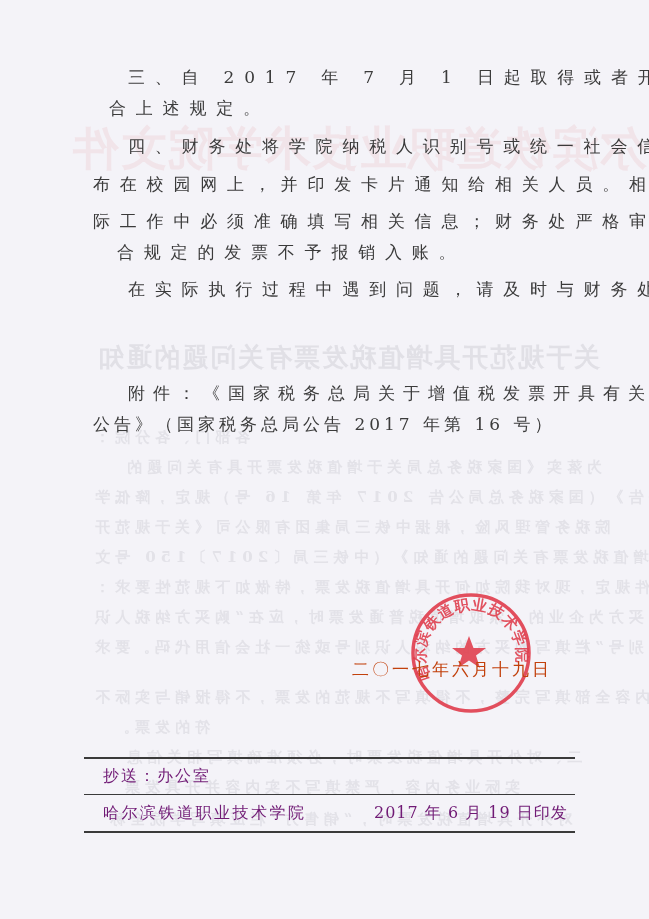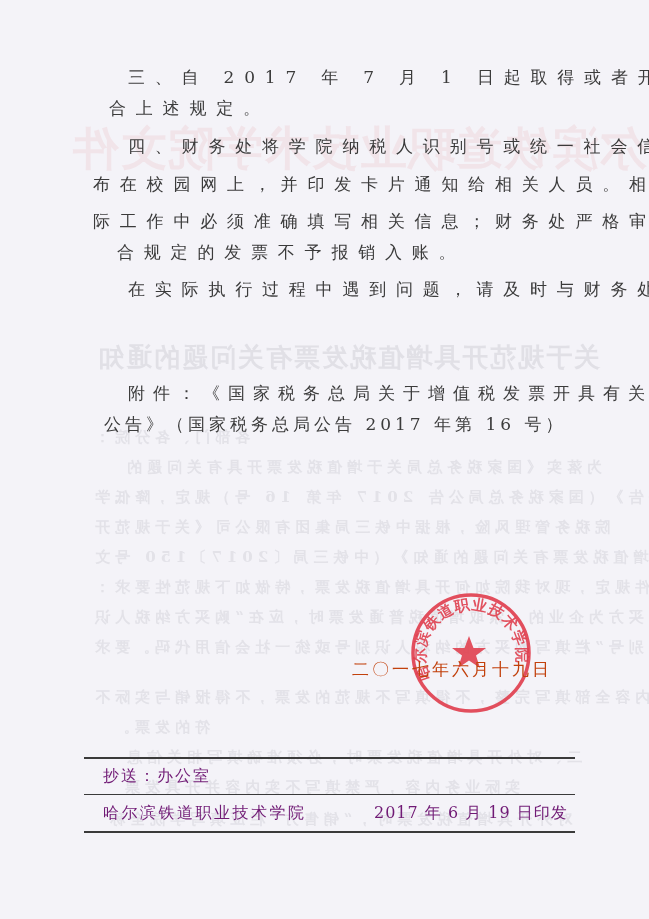--- a/index.html
+++ b/index.html
@@ -116,21 +116,21 @@
 
   <div class="line" style="left:128px; top:135px;">四、财务处将学院纳税人识别号或统一社会信用代码公</div>
   <div class="line" style="left:93px; top:173px;">布在校园网上，并印发卡片通知给相关人员。相关人员在实</div>
   <div class="line" style="left:93px; top:210px;">际工作中必须准确填写相关信息；财务处严格审核，对不符</div>
   <div class="line" style="left:93px; top:241px;margin-left:24px;">合规定的发票不予报销入账。</div>
 
   <div class="line" style="left:128px; top:278px;">在实际执行过程中遇到问题，请及时与财务处联系。</div>
 
 
   <div class="line" style="left:128px; top:382px; letter-spacing:8px;">附件：《国家税务总局关于增值税发票开具有关问题的</div>
-  <div class="line" style="left:104px; top:413px; letter-spacing:4px;">公告》（国家税务总局公告 2017 年第 16 号）</div>
+  <div class="line" style="left:93px; top:413px; letter-spacing:4px;">公告》（国家税务总局公告 2017 年第 16 号）</div>
 
   <svg class="seal" viewBox="0 0 122 122">
     <defs>
       <path id="sealArc" d="M 22 88 A 46 46 0 1 1 100 88" fill="none"></path>
     </defs>
     <circle cx="61" cy="61" r="58" fill="none" stroke="#e0404f" stroke-width="3.5" opacity="0.92"></circle>
     <text fill="#e0404f" font-size="15" font-weight="bold" font-family="DejaVu Sans, sans-serif" opacity="0.9" letter-spacing="1">
       <textPath href="#sealArc" startOffset="2">哈尔滨铁道职业技术学院</textPath>
     </text>
     <polygon points="59,44 63.5,56 76,56 66,63.5 70,76 59,68.5 48,76 52,63.5 42,56 54.5,56" fill="#e0404f" opacity="0.9"></polygon>

